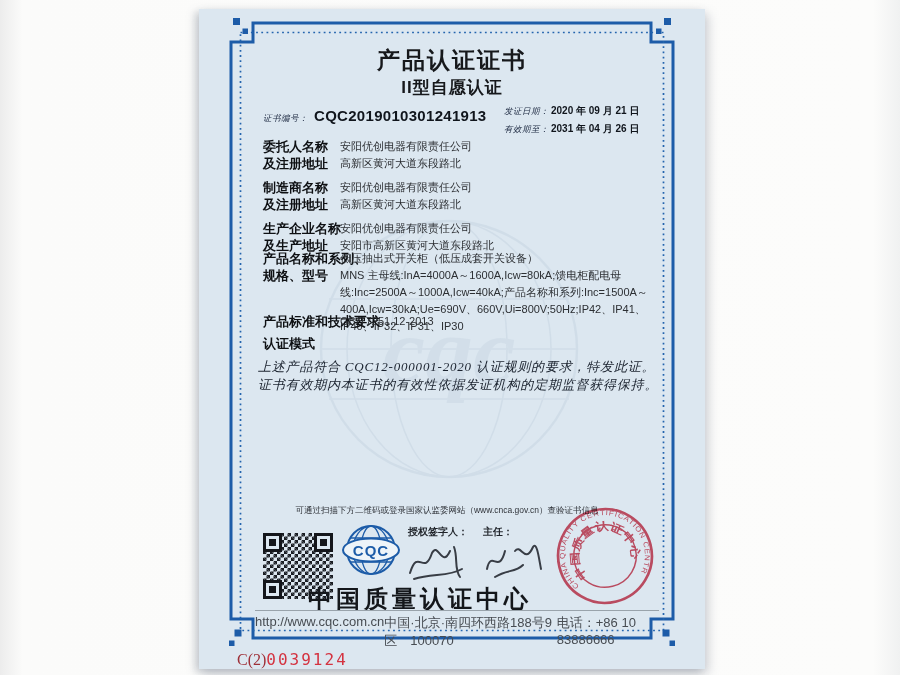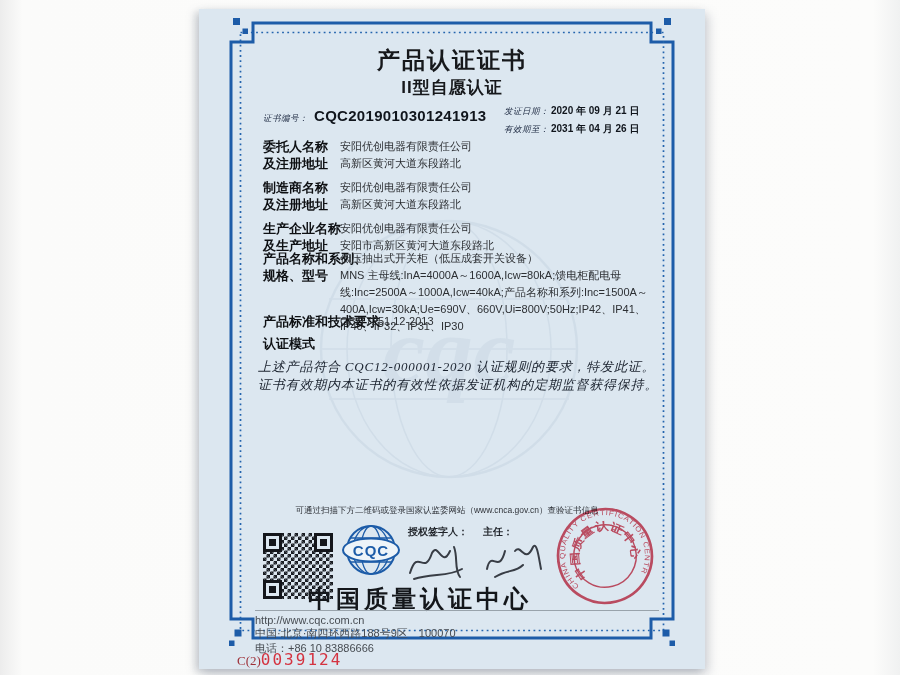--- a/index.html
+++ b/index.html
@@ -30,23 +30,23 @@
         linear-gradient(45deg,#1a1d23 25%,transparent 25%,transparent 75%,#1a1d23 75%);
       background-size:7px 7px;background-position:0 0,3.5px 3.5px;}
   .qf{position:absolute;width:13px;height:13px;border:3px solid #14161b;background:#dce7f0;}
   .qf::after{content:"";position:absolute;left:3px;top:3px;width:7px;height:7px;background:#14161b;}
   .qf.tl{left:0;top:0}.qf.tr{right:0;top:0}.qf.bl{left:0;bottom:0}
   .logo{left:139px;top:513px;}
   .sig-label{font-weight:bold;font-size:10px;color:#1f2329;}
   .org{left:103px;top:574px;width:236px;text-align:center;font-size:24px;font-weight:bold;color:#14171b;letter-spacing:4px;white-space:nowrap;}
   .stamp{left:356px;top:497px;transform:rotate(-14deg);opacity:.93;mix-blend-mode:multiply;}
   .footer-line{left:56px;top:601px;width:404px;border-top:1px solid #99a3ab;height:0;}
-  .footer{left:56px;top:605px;width:404px;display:flex;justify-content:space-between;font-size:11px;color:#474c52;flex-direction:column;}
+  .footer{left:56px;top:605px;width:404px;display:flex;justify-content:space-between;font-size:13px;color:#474c52;}
   .serial{left:38px;top:641px;white-space:nowrap;}
-  .serial .pre{font-family:"Liberation Serif",serif;font-size:13px;color:#9e3038;}
+  .serial .pre{font-family:"Liberation Serif",serif;font-size:16px;color:#9e3038;}
   .serial .num{font-family:"DejaVu Sans Mono",monospace;font-size:16px;color:#d43340;letter-spacing:2px;}
 </style>
 </head>
 <body>
 
 <div class="page">
   <div class="sheet">
 
     <svg class="wm-svg" style="left:108px;top:198px;" width="284" height="284" viewBox="0 0 284 284">
       <g fill="none" stroke="#c6d4e1" stroke-width="2.5">

